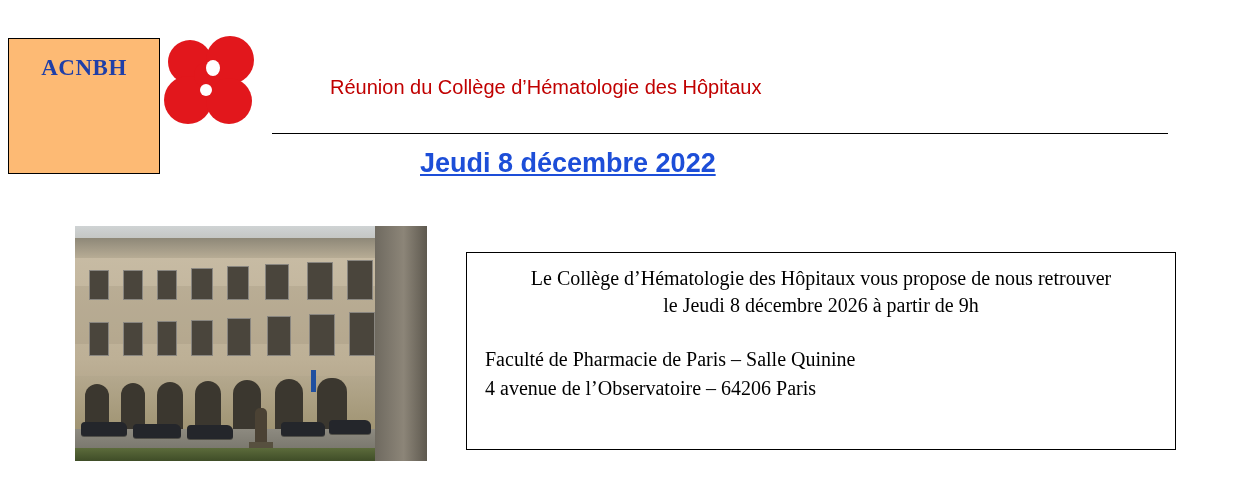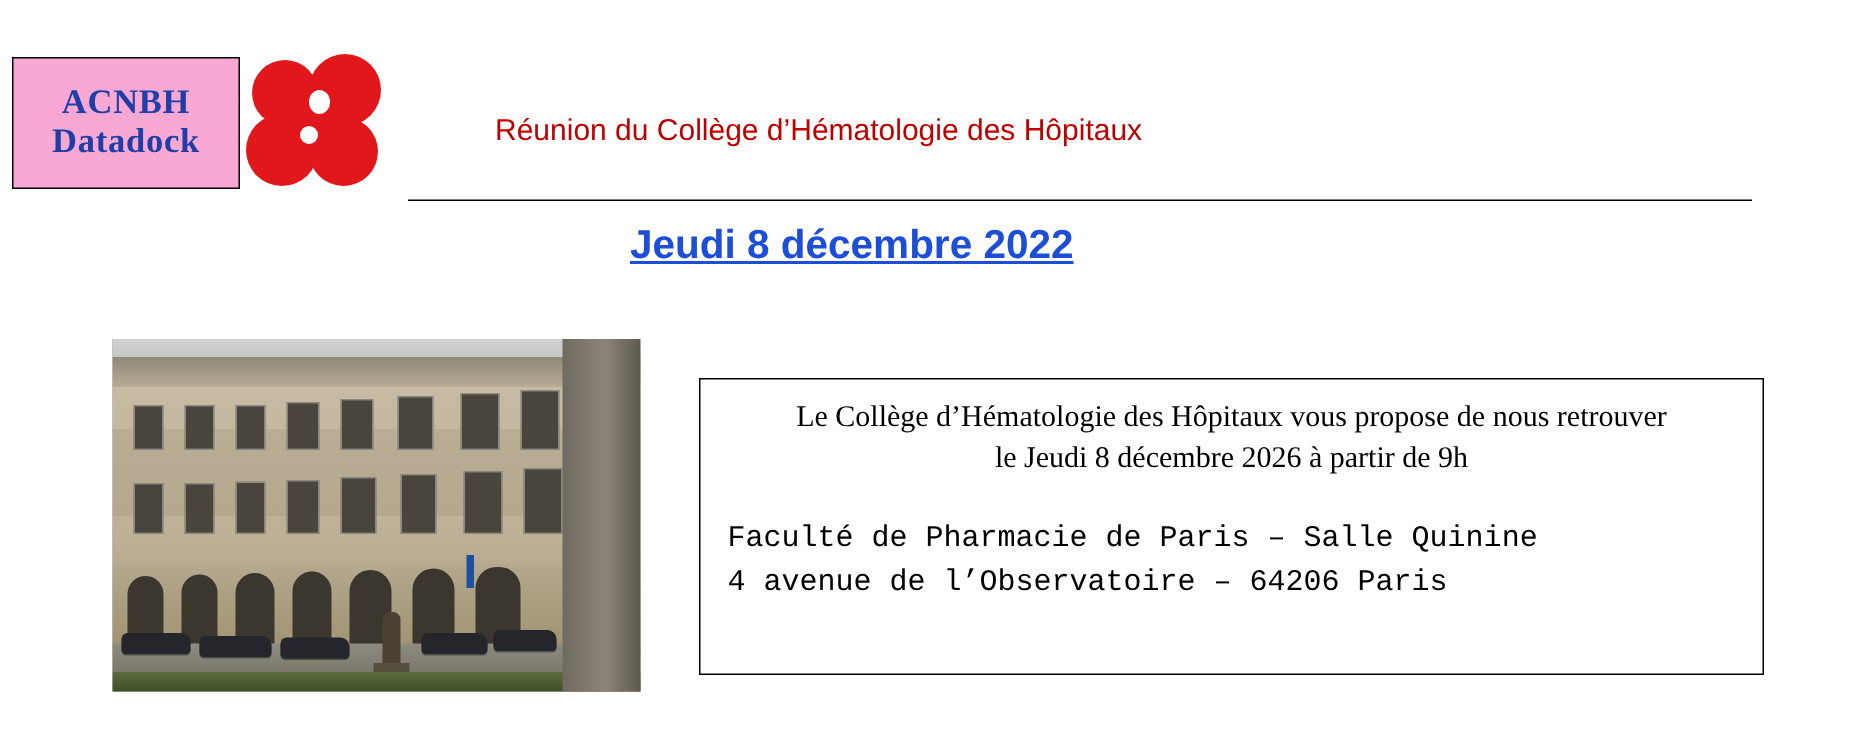--- a/index.html
+++ b/index.html
@@ -14,24 +14,24 @@
     font-family: "Liberation Sans", sans-serif;
     overflow: hidden;
   }
 
   
   #logo-block {
     position: absolute;
     left: 8px;
     top: 38px;
     width: 152px;
-    height: 88px;
+    height: 136px;
     border: 1px solid #000000;
     box-sizing: border-box;
-    background: #f9a8d4;
+    background: #fdba74;
   }
   #logo-text {
     position: absolute;
     left: 0;
     top: 16px;
     width: 100%;
     text-align: center;
     color: #1f3fa8;
     font-family: "Liberation Serif", serif;
     font-weight: bold;
@@ -197,29 +197,28 @@
     text-align: center;
     margin: 0;
     padding: 12px 18px 0 18px;
     line-height: 27px;
   }
   #info-address {
     margin: 0;
     padding: 26px 0 0 18px;
     line-height: 29px;
   }
-  .addr-line { display: block; font-family: Liberation Mono, monospace; }
+  .addr-line { display: block; }
 </style>
 </head>
 <body>
 
 <div id="logo-block">
   <div id="logo-text">
     <span>ACNBH</span>
-    <span id="logo-line2">Datadock</span>
   </div>
 </div>
 
 <div id="cell-cluster">
   <div class="cell" id="cell-top-left"></div>
   <div class="cell" id="cell-top-right"></div>
   <div class="cell" id="cell-bottom-left"></div>
   <div class="cell" id="cell-bottom-right"></div>
   <div class="cell" id="cell-center-small"></div>
   <div class="cell-notch" id="notch-a"></div>

